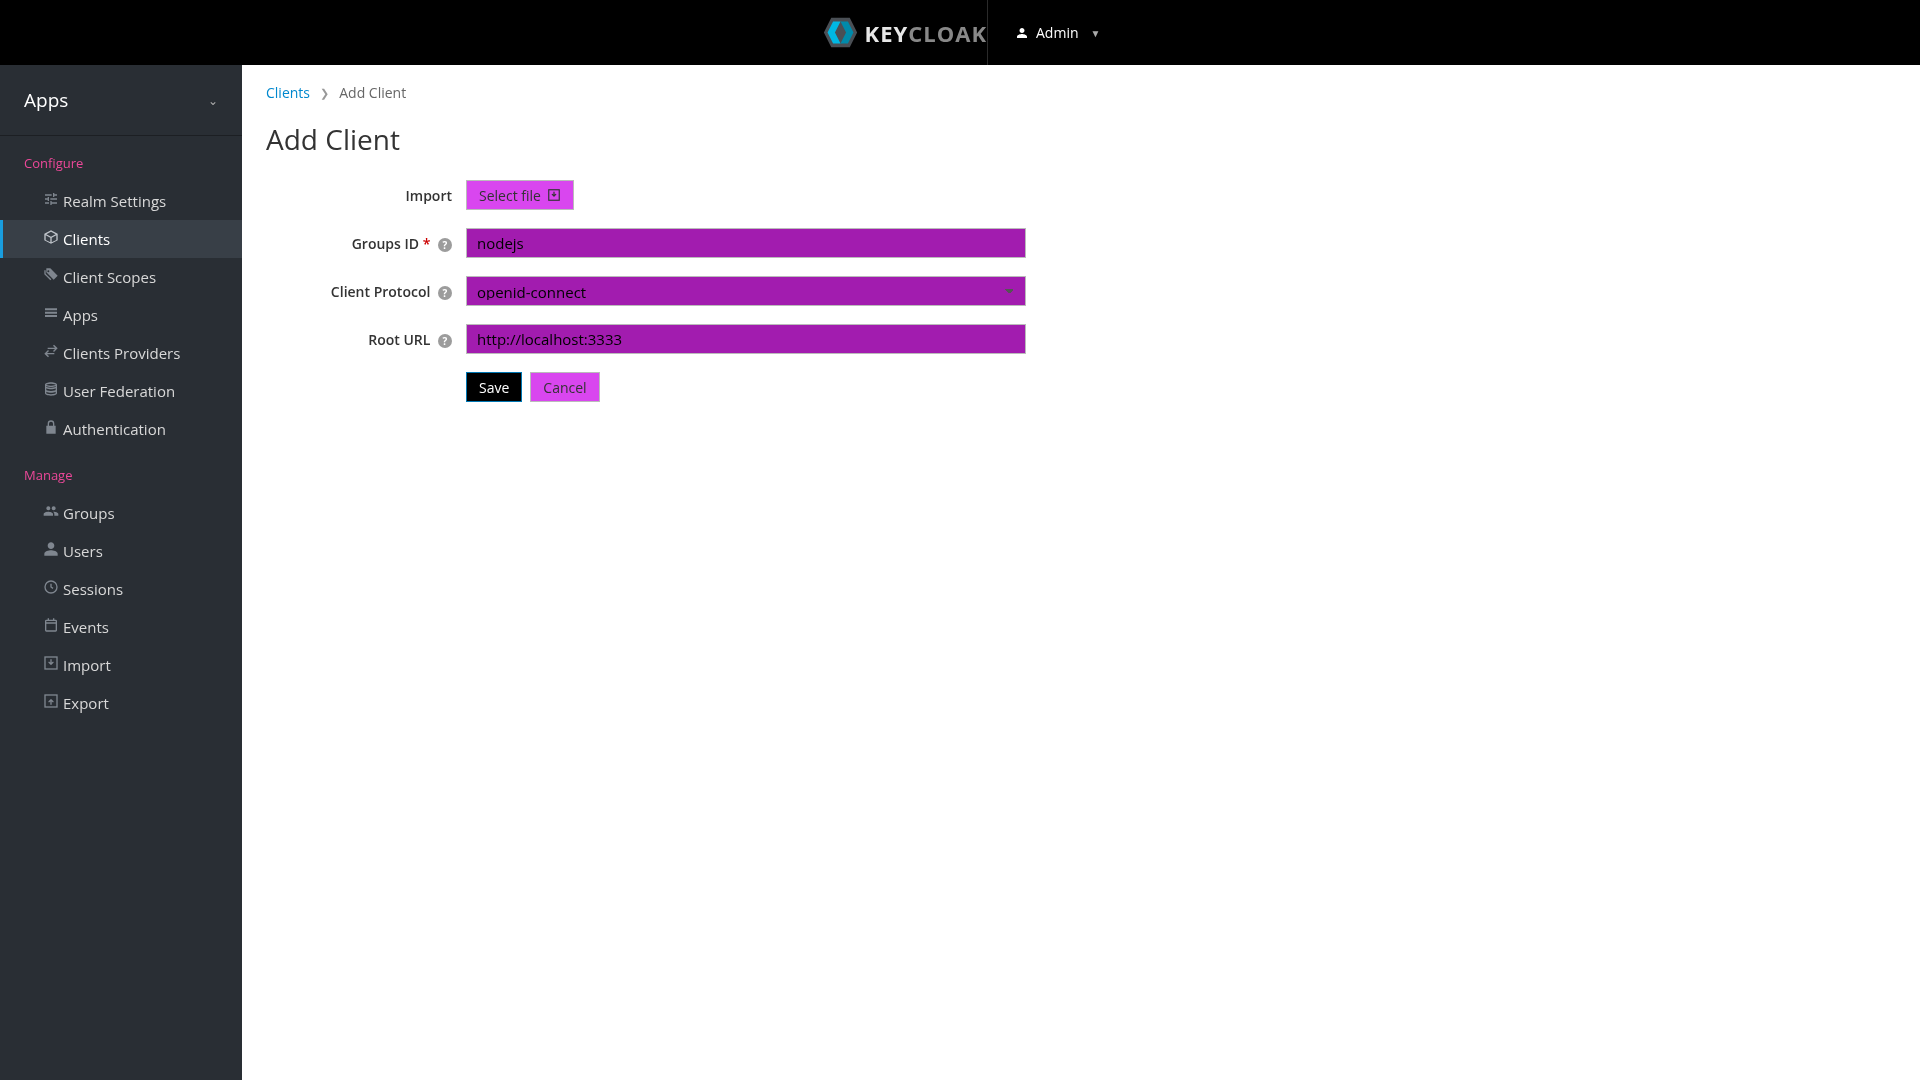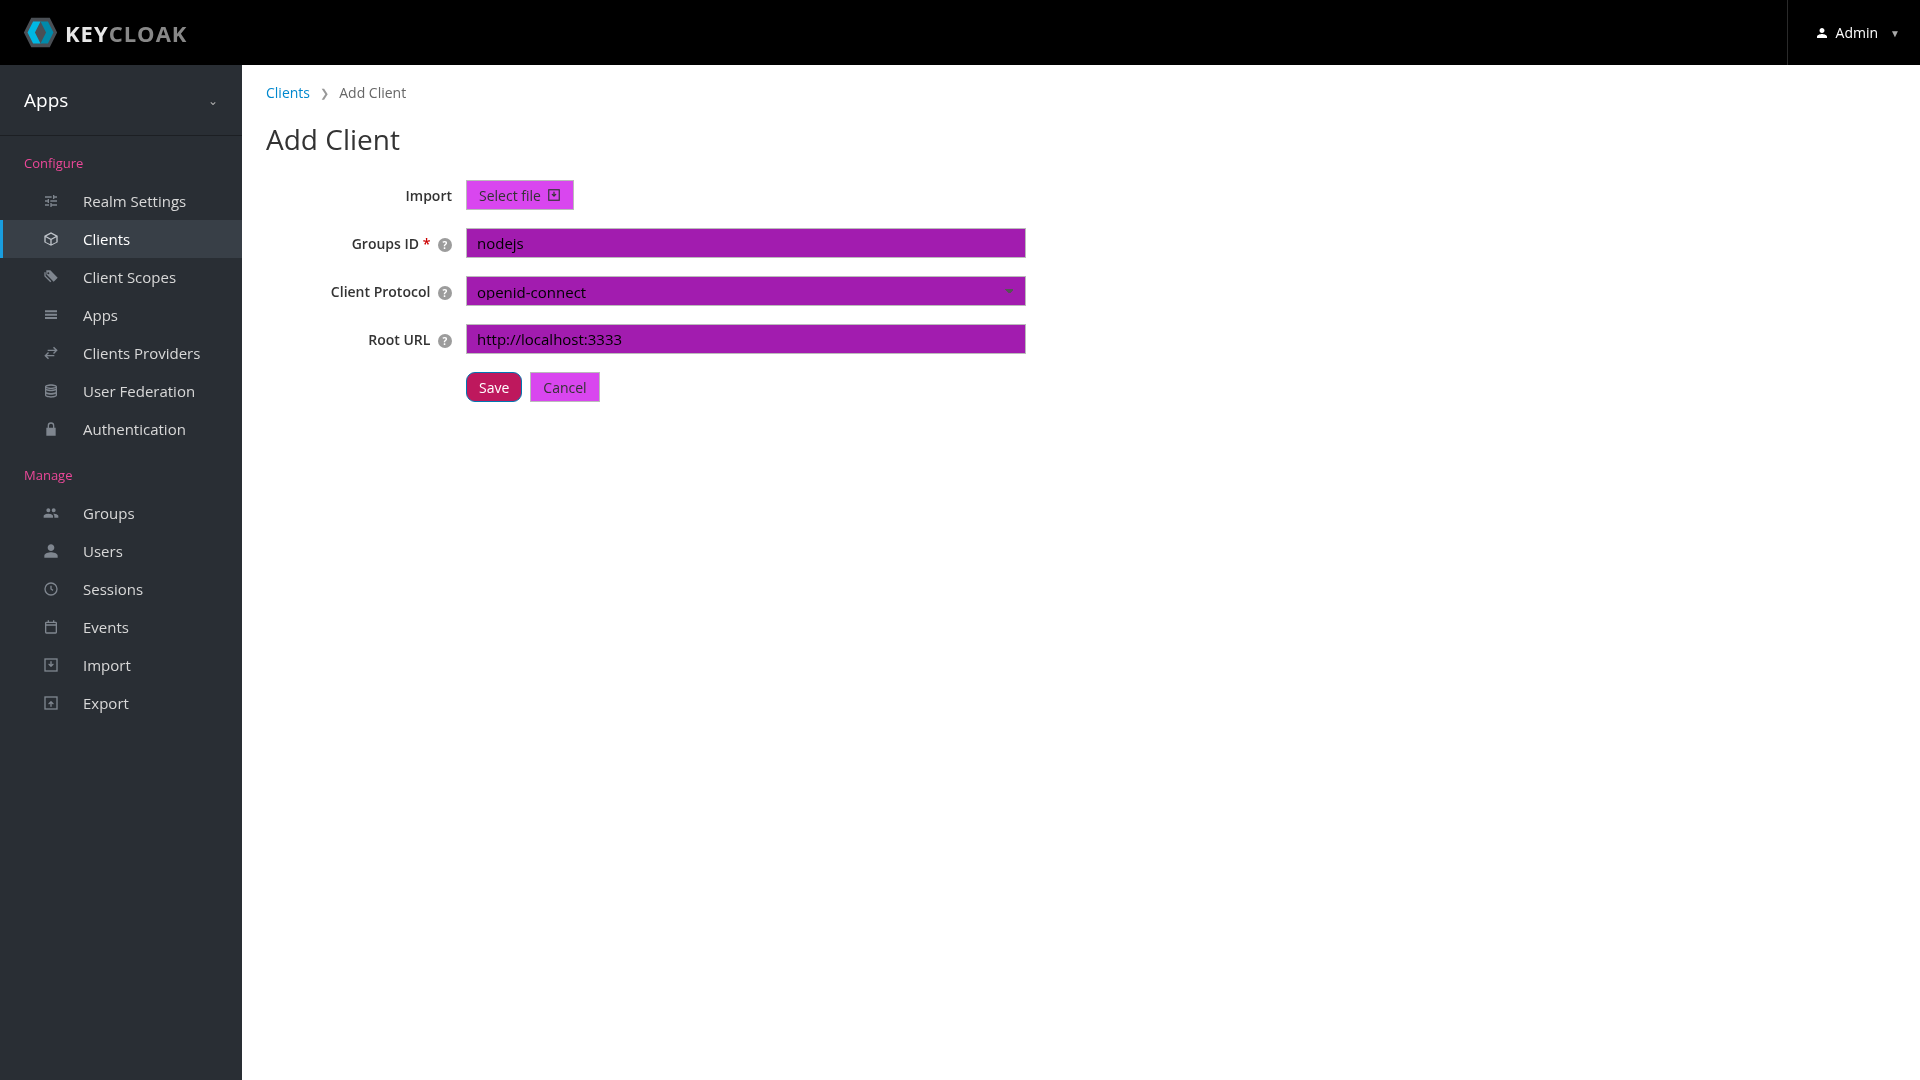--- a/index.html
+++ b/index.html
@@ -3,21 +3,21 @@
 <meta charset="utf-8">
 <style>
   * { box-sizing: border-box; margin: 0; padding: 0; }
   body { font-family: "Open Sans", -apple-system, BlinkMacSystemFont, "Segoe UI", sans-serif; background: #fff; color: #333; font-size: 14px; }
 
   .topbar {
     background: #000;
     height: 65px;
     display: flex;
     align-items: center;
-    justify-content: space-between;
+    justify-content: center;
     padding: 0 20px 0 22px;
   }
   .logo {
     display: flex;
     align-items: center;
     gap: 6px;
   }
   .logo svg { width: 37px; height: 37px; }
   .logo-text {
     font-weight: 700;
@@ -55,22 +55,21 @@
     border-bottom: 1px solid #1c1f23;
   }
   .realm-selector .chevron { font-size: 12px; color: #aaa; }
   .section-label {
     padding: 18px 24px 10px 24px;
     font-size: 13px;
     color: #ec4899;
   }
   .nav-item {
     display: flex;
-    align-items: center;
-    gap: 24px;
+    gap: 4px;
     padding: 9px 24px 9px 40px;
     font-size: 15px;
     color: #d8d8d8;
     cursor: pointer;
     border-left: 3px solid transparent;
   }
   .nav-item.active {
     background: #383f47;
     border-left: 3px solid #199dde;
     color: #fff;
@@ -150,24 +149,23 @@
     padding: 5px 12px;
     font-size: 14px;
     border: 1px solid #bbb;
     background: #d946ef;
     color: #333;
     cursor: pointer;
     height: 30px;
     font-family: inherit;
   }
   .btn-primary {
-    background: #be185d;
+    background: #000000;
     border-color: #0077b3;
     color: #fff;
-    border-radius: 9px;
   }
   .btn-row { display:flex; gap:8px; }
 </style>
 </head>
 <body>
 
 <div class="topbar">
   <div class="logo">
     <svg viewBox="0 0 40 40">
       <polygon points="10,4 30,4 38,20 30,36 10,36 2,20" fill="#4a4f55"></polygon>

